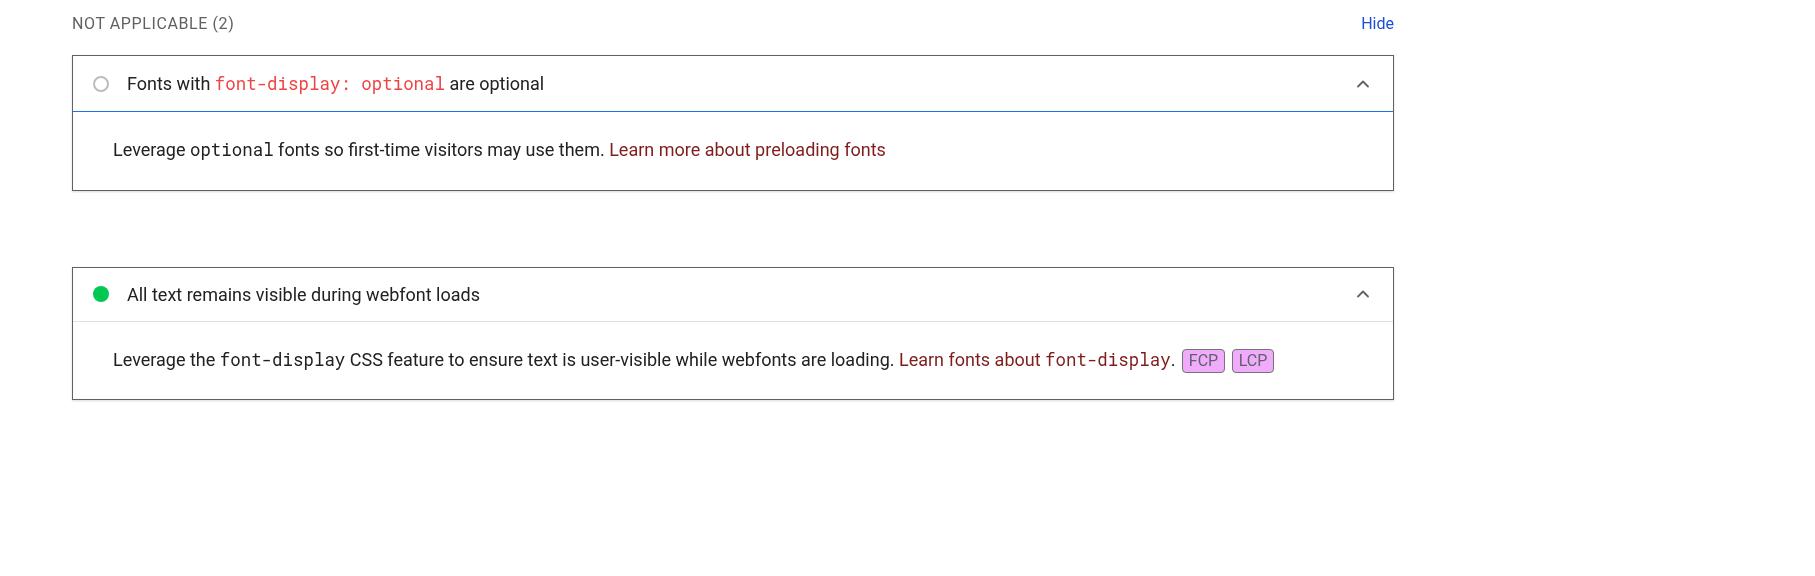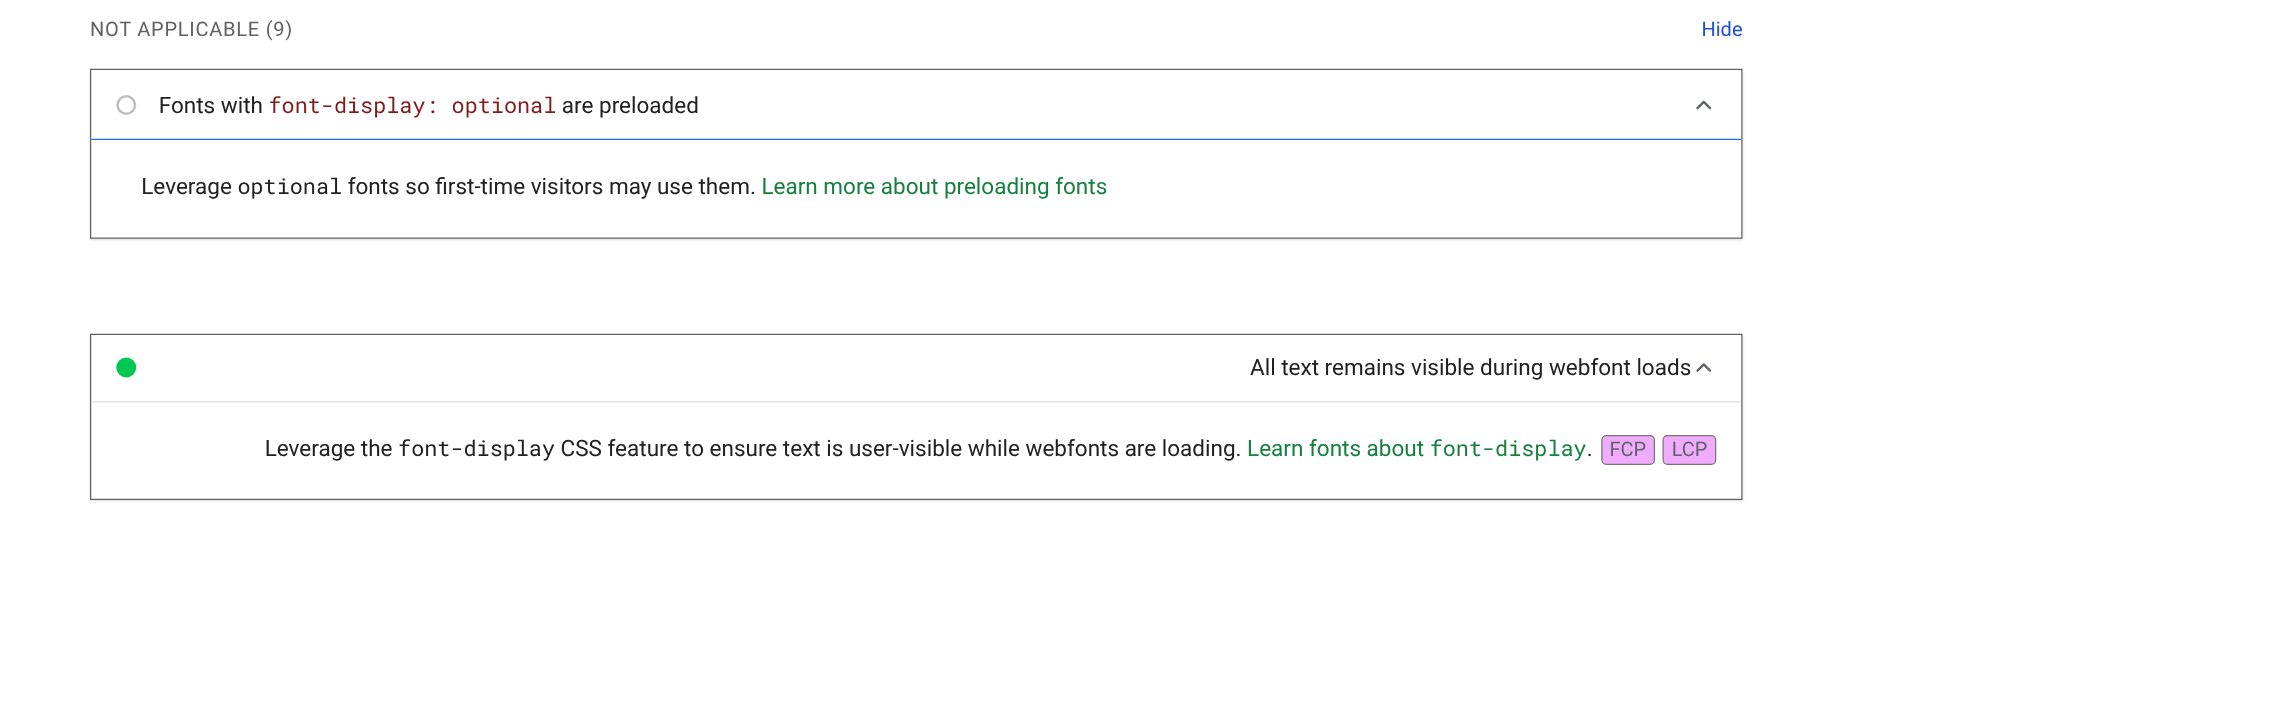--- a/index.html
+++ b/index.html
@@ -32,21 +32,21 @@
     font-size: 16px;
     color: #1d4ed8;
     cursor: pointer;
   }
   .audit-card {
     border: 1px solid #616161;
     background: #fff;
     box-shadow: 0 1px 2px rgba(0,0,0,0.15);
     margin-bottom: 76px;
   }
-  .audit-card:last-child { margin-bottom: 46px; text-align: right; }
+  .audit-card:last-child { margin-bottom: 46px; }
   .audit-header {
     display: flex;
     align-items: center;
     padding: 16px 20px;
     cursor: pointer;
     position: relative;
   }
   .audit-header.blue-underline {
     border-bottom: 1px solid #1a73e8;
   }
@@ -80,23 +80,23 @@
   .audit-body {
     padding: 22px 20px 24px 40px;
     font-size: 18px;
     color: #212121;
     line-height: 1.75;
   }
   .code {
     font-family: 'Roboto Mono', Menlo, Consolas, monospace;
     font-size: 0.97em;
   }
-  .code.blue { color: #7f1d1d; }
+  .code.blue { color: #ef4444; }
   .link {
-    color: #15803d;
+    color: #7f1d1d;
     cursor: pointer;
     text-decoration: none;
   }
   .badge {
     display: inline-block;
     border: 1px solid #757575;
     border-radius: 4px;
     padding: 1px 6px 2px 6px;
     font-size: 16px;
     color: #5f6368;
@@ -105,29 +105,29 @@
     vertical-align: baseline;
     background: #f0abfc;
   }
 </style>
 </head>
 <body>
 
 <div class="container">
 
   <div class="section-header">
-    <span class="section-title">NOT APPLICABLE (9)</span>
+    <span class="section-title">NOT APPLICABLE (2)</span>
     <span class="hide-link">Hide</span>
   </div>
 
   <div class="audit-card">
     <div class="audit-header blue-underline">
       <span class="status-circle status-na"></span>
       <span class="audit-title">
-        <span>Fonts with </span><span class="code blue">font-display: optional</span><span> are preloaded</span>
+        <span>Fonts with </span><span class="code blue">font-display: optional</span><span> are optional</span>
       </span>
       <span class="chevron">
         <svg width="20" height="20" viewBox="0 0 24 24" fill="none" stroke="#5f6368" stroke-width="2.2" stroke-linecap="round" stroke-linejoin="round">
             <polyline points="6 15 12 9 18 15"></polyline>
           </svg>
       </span>
     </div>
     <div class="audit-body">
       <span>Leverage </span><span class="code">optional</span><span> fonts so first-time visitors may use them. </span><a class="link">Learn more about preloading fonts</a>
     </div>

